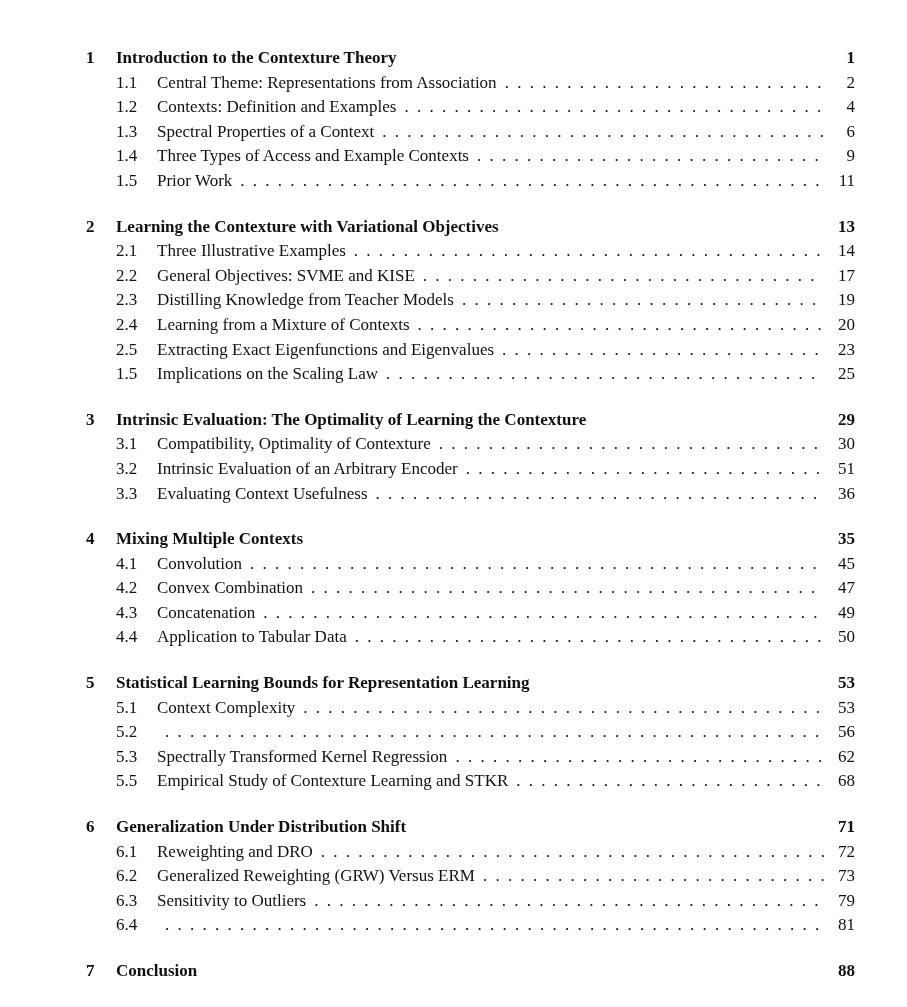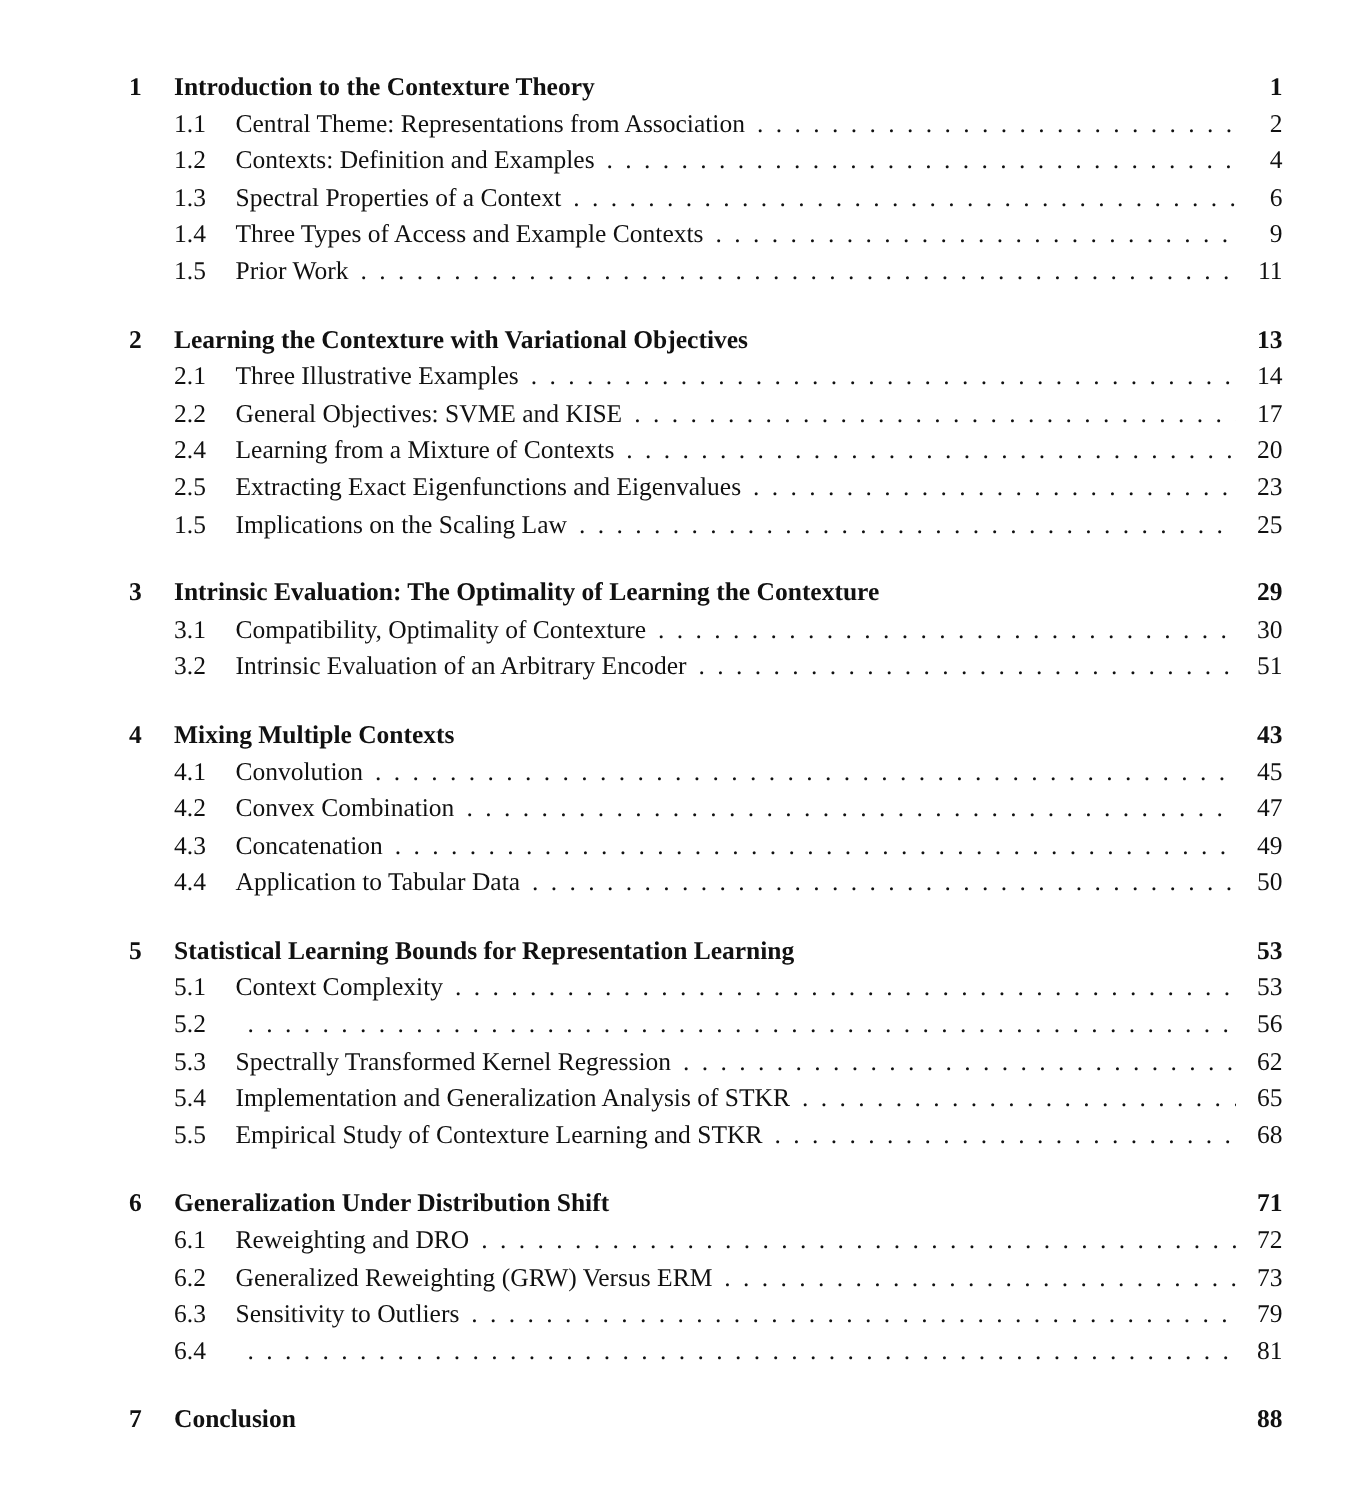--- a/index.html
+++ b/index.html
@@ -123,20 +123,26 @@
           <span class="leader dots"></span>
           <span class="page-num">14</span>
         </div>
         <div class="row section-row">
           <span class="num">2.2</span>
           <span class="title">General Objectives: SVME and KISE</span>
           <span class="leader dots"></span>
           <span class="page-num">17</span>
         </div>
         <div class="row section-row">
+          <span class="num">2.3</span>
+          <span class="title">Distilling Knowledge from Teacher Models</span>
+          <span class="leader dots"></span>
+          <span class="page-num">19</span>
+        </div>
+        <div class="row section-row">
           <span class="num">2.4</span>
           <span class="title">Learning from a Mixture of Contexts</span>
           <span class="leader dots"></span>
           <span class="page-num">20</span>
         </div>
         <div class="row section-row">
           <span class="num">2.5</span>
           <span class="title">Extracting Exact Eigenfunctions and Eigenvalues</span>
           <span class="leader dots"></span>
           <span class="page-num">23</span>
@@ -160,27 +166,33 @@
           <span class="title">Compatibility, Optimality of Contexture</span>
           <span class="leader dots"></span>
           <span class="page-num">30</span>
         </div>
         <div class="row section-row">
           <span class="num">3.2</span>
           <span class="title">Intrinsic Evaluation of an Arbitrary Encoder</span>
           <span class="leader dots"></span>
           <span class="page-num">51</span>
         </div>
+        <div class="row section-row">
+          <span class="num">3.3</span>
+          <span class="title">Evaluating Context Usefulness</span>
+          <span class="leader dots"></span>
+          <span class="page-num">36</span>
+        </div>
       </section>
       <section class="chapter-block">
         <div class="row chapter-row">
           <span class="num">4</span>
           <span class="title">Mixing Multiple Contexts</span>
           <span class="leader"></span>
-          <span class="page-num">43</span>
+          <span class="page-num">35</span>
         </div>
         <div class="row section-row">
           <span class="num">4.1</span>
           <span class="title">Convolution</span>
           <span class="leader dots"></span>
           <span class="page-num">45</span>
         </div>
         <div class="row section-row">
           <span class="num">4.2</span>
           <span class="title">Convex Combination</span>
@@ -216,26 +228,20 @@
         <div class="row section-row">
           <span class="num">5.2</span>
           <span class="leader dots"></span>
           <span class="page-num">56</span>
         </div>
         <div class="row section-row">
           <span class="num">5.3</span>
           <span class="title">Spectrally Transformed Kernel Regression</span>
           <span class="leader dots"></span>
           <span class="page-num">62</span>
-        </div>
-        <div class="row section-row">
-          <span class="num">5.4</span>
-          <span class="title">Implementation and Generalization Analysis of STKR</span>
-          <span class="leader dots"></span>
-          <span class="page-num">65</span>
         </div>
         <div class="row section-row">
           <span class="num">5.5</span>
           <span class="title">Empirical Study of Contexture Learning and STKR</span>
           <span class="leader dots"></span>
           <span class="page-num">68</span>
         </div>
       </section>
       <section class="chapter-block">
         <div class="row chapter-row">

